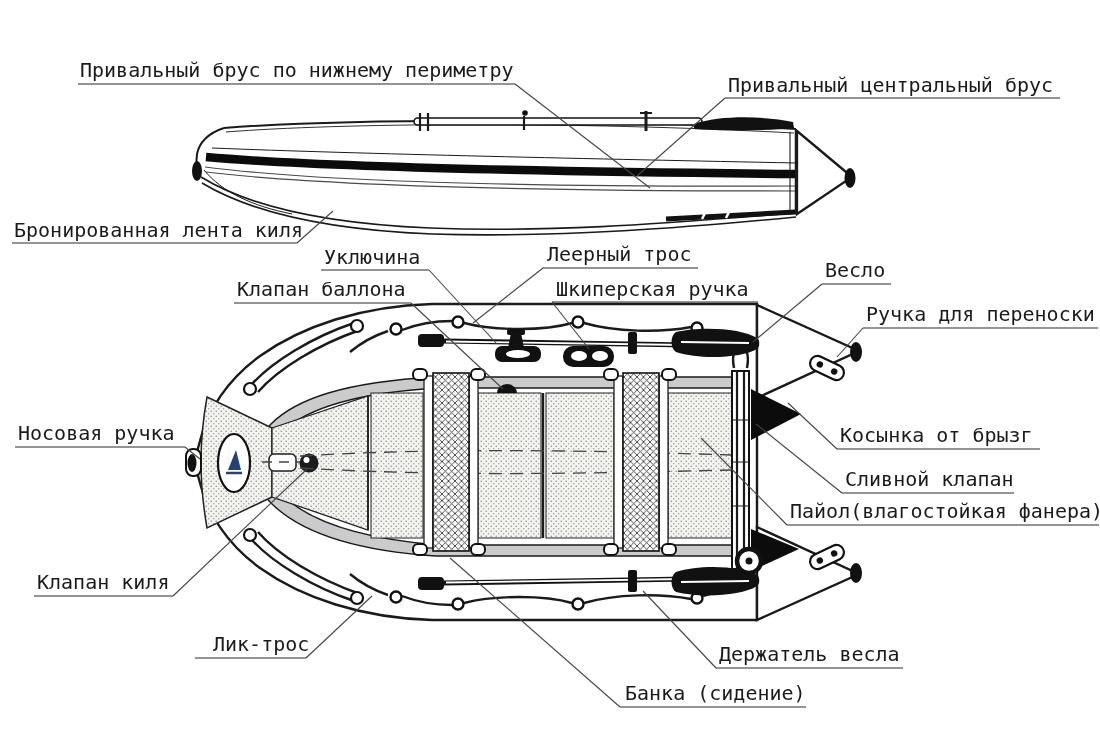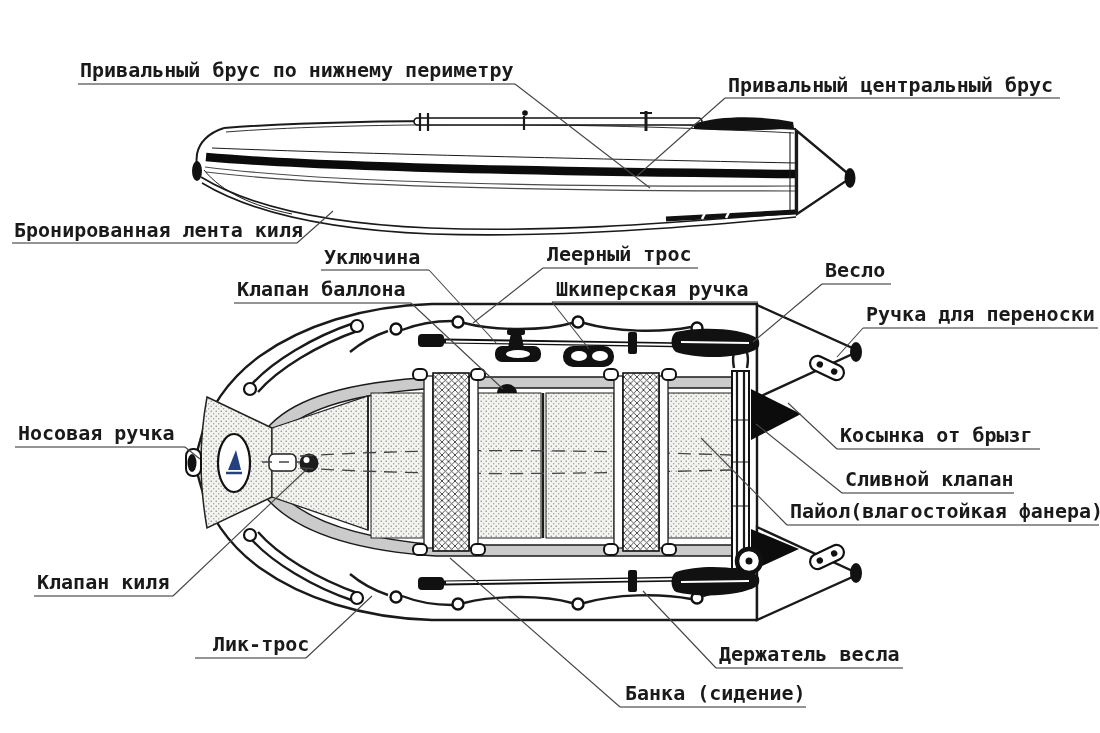--- a/index.html
+++ b/index.html
@@ -1,16 +1,16 @@
 <!DOCTYPE html>
 <html><head>
 <meta charset="utf-8">
 <style>
   html,body{margin:0;padding:0;background:#ffffff;}
-  .stage{position:relative;width:1100px;height:733px;background:#ffffff;overflow:hidden;font-weight:bold;}
+  .stage{position:relative;width:1100px;height:733px;background:#ffffff;overflow:hidden;}
   svg{position:absolute;left:0;top:0;}
   .lbl{font-family:"DejaVu Sans Mono",monospace;font-size:20px;fill:#1a1a1a;letter-spacing:0px;}
   .ink{stroke:#1a1a1a;fill:none;}
   .leader{stroke:#454545;stroke-width:1.1;fill:none;}
   .uline{stroke:#2a2a2a;stroke-width:1.2;fill:none;}
 </style>
 </head>
 <body>
 
 <div class="stage">

